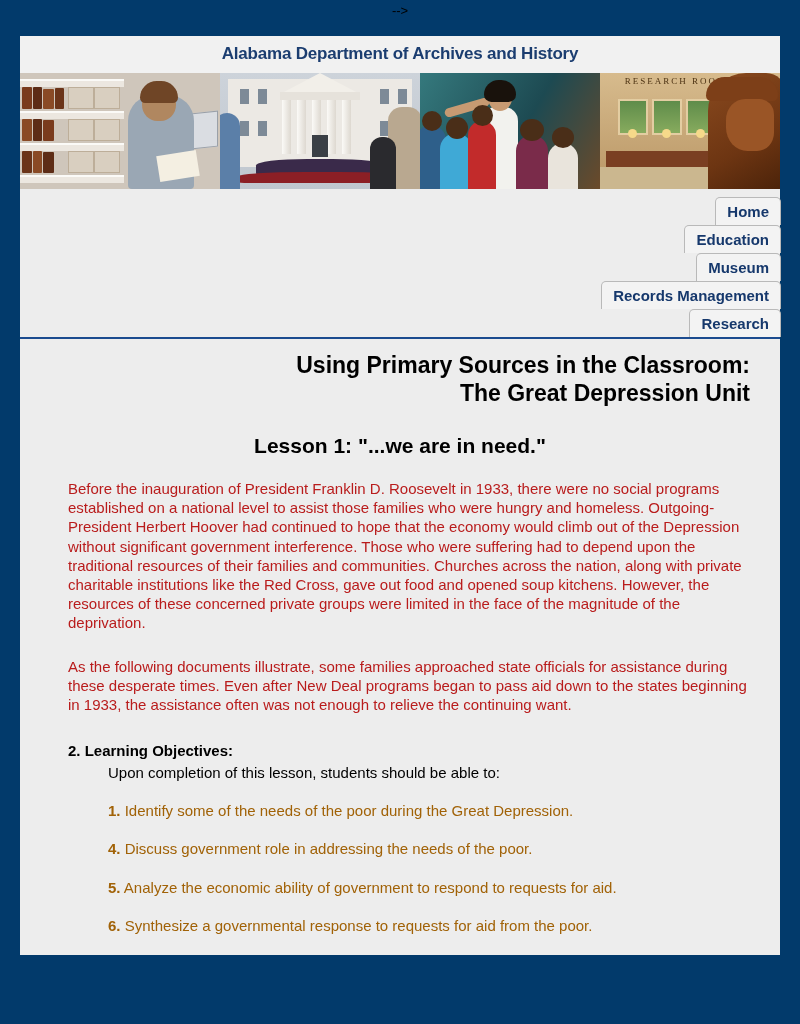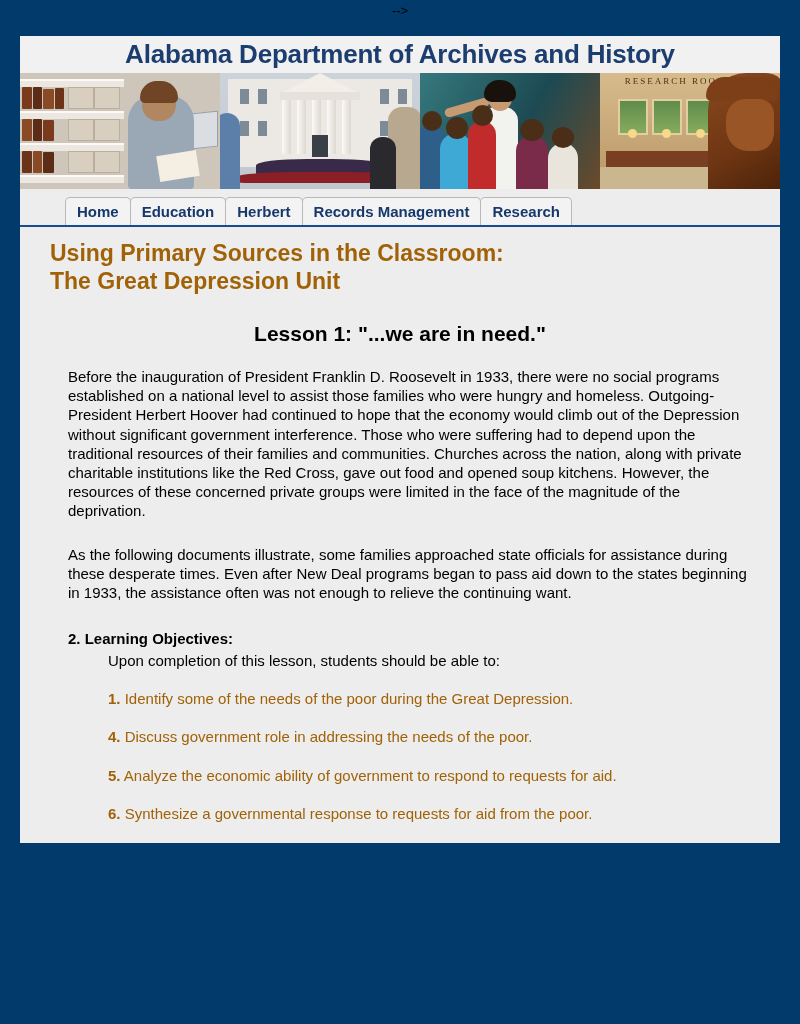--- a/index.html
+++ b/index.html
@@ -37,21 +37,21 @@
 
   
   .masthead {
     background: #f1f1f1;
     text-align: center;
     padding: 4px 0 5px 0;
   }
   .site-title {
     margin: 0;
     font-family: "Liberation Sans", sans-serif;
-    font-size: 26px;
+    font-size: 17px;
     font-weight: bold;
     color: #1b3d70;
     letter-spacing: -0.2px;
     line-height: 28px;
   }
 
   
   .banner {
     position: relative;
     height: 116px;
@@ -205,20 +205,21 @@
 
   
   .nav-wrap {
     background: #ededed;
     padding: 8px 0 0 0;
   }
   .nav-tabs {
     display: flex;
     margin-left: 45px;
     align-items: flex-end;
+    flex-direction: column;
   }
   .nav-tab {
     font-family: "Liberation Sans", sans-serif;
     font-size: 15px;
     font-weight: bold;
     color: #16386c;
     background: #f3f3f3;
     border: 1px solid #b9b9b9;
     border-bottom: none;
     border-radius: 5px 5px 0 0;
@@ -236,25 +237,25 @@
 
   
   .content {
     background: #ededed;
     padding: 12px 30px 20px 30px;
     box-sizing: border-box;
     width: 760px;
   }
   .doc-title {
     margin: 0;
-    text-align: left;
+    text-align: right;
     font-family: "Liberation Sans", sans-serif;
     font-size: 23px;
     font-weight: bold;
-    color: #a16207;
+    color: #000000;
     line-height: 28px;
   }
   .lesson-title {
     margin: 26px 0 0 0;
     text-align: center;
     font-family: "Liberation Sans", sans-serif;
     font-size: 21px;
     font-weight: bold;
     color: #000000;
     line-height: 26px;
@@ -266,21 +267,21 @@
     font-size: 15px;
     font-weight: bold;
     color: #000000;
   }
   .section-head.tight { margin-top: 28px; }
 
   .body-para {
     margin: 20px 0 0 18px;
     font-family: "Liberation Sans", sans-serif;
     font-size: 15px;
-    color: #000000;
+    color: #b91c1c;
     line-height: 19.2px;
     max-width: 700px;
   }
   .body-para.gap { margin-top: 24px; }
 
   .sub-line {
     margin: 4px 0 0 58px;
     font-family: "Liberation Sans", sans-serif;
     font-size: 15px;
     color: #000000;
@@ -397,21 +398,21 @@
       <div class="statue-hat"></div>
       <div class="statue-face"></div>
     </div>
 
   </div>
 
   <div class="nav-wrap">
     <div class="nav-tabs">
       <div class="nav-tab">Home</div>
       <div class="nav-tab">Education</div>
-      <div class="nav-tab">Herbert</div>
+      <div class="nav-tab">Museum</div>
       <div class="nav-tab">Records Management</div>
       <div class="nav-tab">Research</div>
     </div>
     <div class="nav-rule"></div>
   </div>
 
   <div class="content">
 
     <h2 class="doc-title">
       <span>Using Primary Sources in the Classroom:</span><br>

